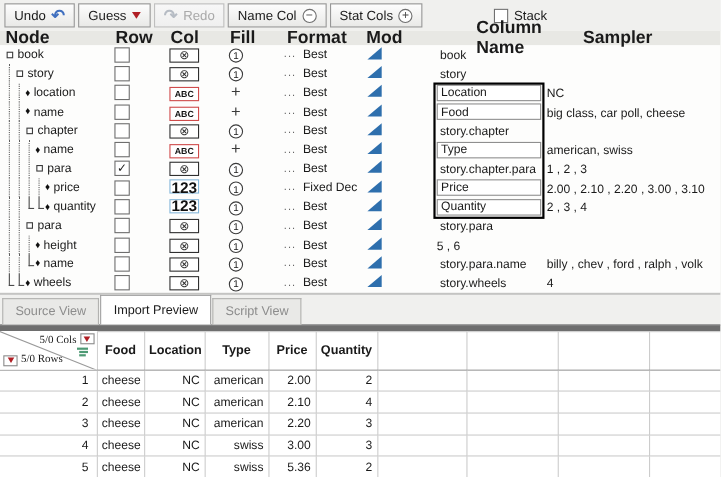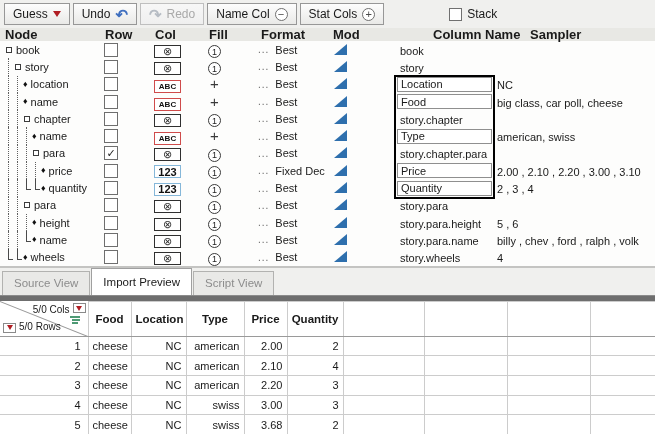--- a/index.html
+++ b/index.html
@@ -16,21 +16,21 @@
   .tri-red { width:0; height:0; border-left:4px solid transparent; border-right:4px solid transparent; border-top:6px solid #b01e24; }
   .undo-glyph { color:#3f6fbf; font-size:15px; font-weight:bold; line-height:1; }
   .redo-glyph { color:#b6bcc4; font-size:15px; font-weight:bold; line-height:1; }
   .circ { display:inline-flex; align-items:center; justify-content:center; width:13px; height:13px;
           border:1px solid #6f6f6f; border-radius:50%; font-size:11px; line-height:1; color:#4a4a4a; background:#fff; }
   .stack-wrap { display:inline-flex; align-items:center; gap:5px; margin-left:62px; font-size:12px; }
   .cb { width:13px; height:13px; border:1px solid #707070; background:#fff; }
 
   
   .treegrid { position:relative; width:655px; background:#fdfdfc; }
-  .ghead { display:flex; height:13px; background:#e8e8e4; font-size:13px; font-weight:bold; align-items:center; }
+  .ghead { display:flex; height:13px; background:#e8e8e4; font-size:16px; font-weight:bold; align-items:center; }
   .ghead > div { flex:none; }
   .trow { display:flex; height:17.3px; align-items:center; }
   .c-node{width:100px; display:flex; align-items:center; height:100%; padding-left:5px; overflow:hidden;}
   .c-row{width:40px;} .c-col{width:60px;} .c-fill{width:50px;}
   .c-fmt{width:80px; display:flex; align-items:center;}
   .c-mod{width:65px;} .c-name{width:100px;} .c-samp{width:160px; overflow:visible; white-space:nowrap;}
   .h-node{width:100px; padding-left:5px;} .h-row{width:40px; padding-left:5px;} .h-col{width:60px; padding-left:15px;}
   .h-fill{width:50px; padding-left:9px;} .h-fmt{width:80px; padding-left:11px;} .h-mod{width:65px; padding-left:3px;}
   .h-name{width:100px; padding-left:5px;margin-left:33px;} .h-samp{width:160px; padding-left:2px;}
 
@@ -42,21 +42,21 @@
   .glyph-di { font-size:9px; color:#111; flex:none; margin:0 3px 0 0; line-height:1; }
   .nodelabel { font-size:11px; white-space:nowrap; }
 
   .rowcb { width:14px; height:14px; border:1.6px solid #6e6e6e; background:#fff; margin-left:4px;
            display:flex; align-items:center; justify-content:center; font-size:11px; color:#222; line-height:1; }
 
   .ic { display:inline-flex; align-items:center; justify-content:center; width:27px; height:13px; background:#fff;
         font-weight:bold; margin-left:14px; }
   .ic-excl { border:1.7px solid #2f2f2f; color:#2f2f2f; font-size:11px; font-weight:normal; }
   .ic-abc  { border:1px solid #cf4b4b; color:#111; font-size:8px; }
-  .ic-num  { border:1px solid #85b7d9; color:#111; font-size:11px; }
+  .ic-num  { border:1px solid #85b7d9; color:#111; font-size:14px; }
 
   .fill-one { display:inline-flex; align-items:center; justify-content:center; width:13px; height:13px;
               border:1px solid #3a3a3a; border-radius:50%; font-size:9px; color:#222; background:#fff; margin-left:8px; }
   .fill-plus { font-size:15px; color:#3a3a3a; margin-left:10px; line-height:1; }
 
   .dots { font-size:10px; color:#666; margin-left:8px; letter-spacing:1px; }
   .fmt-label { font-size:11px; margin-left:6px; white-space:nowrap; }
 
   .mod-tri { display:inline-block; width:0; height:0; border-bottom:11px solid #2e6fad;
              border-left:13px solid transparent; margin-left:4px; }
@@ -78,21 +78,21 @@
   .splitter { height:6px; background:#6e6e6e; border-top:1px solid #8b8b8b; }
 
   
   .preview { height:133px; background:#fff; overflow:hidden; }
   table.pv { border-collapse:collapse; table-layout:fixed; width:655px; }
   table.pv col.c0{width:88px} table.pv col.c1{width:43px} table.pv col.c2{width:55px}
   table.pv col.c3{width:58px} table.pv col.c4{width:43px} table.pv col.c5{width:56px}
   table.pv col.c6{width:81px} table.pv col.c7{width:83px} table.pv col.c8{width:83px} table.pv col.c9{width:65px}
   table.pv th, table.pv td { border:1px solid #cccccc; font-size:11px; height:19.6px; padding:0 4px; overflow:hidden; white-space:nowrap;text-align:right; }
   table.pv th { font-size:11.5px; font-weight:bold; text-align:center; border-bottom:1px solid #9a9a9a; background:#fff; height:35px; }
-  table.pv .corner { position:relative; padding:0; border-left:none; border-top:none; }
+  table.pv .corner { position:relative; padding:0; border-left:none; border-top:none;font-family:Liberation Serif, serif; }
   table.pv tr td:first-child { border-left:none; }
   table.pv td.rownum { text-align:right; padding-right:7px; color:#1a1a1a; }
   td.al { text-align:left; } td.ar { text-align:right; }
   .diag { position:absolute; top:0; left:0; width:95px; border-top:1px solid #9a9a9a; transform:rotate(21.7deg); transform-origin:0 0; }
   .corner-lbl { position:absolute; font-size:10px; font-weight:normal; color:#1a1a1a; }
   .lbl-cols { top:3px; right:18px; } .lbl-rows { bottom:4px; left:19px;margin-top:36px; }
   .tribox { position:absolute; width:13px; height:10px; border:1px solid #8a8a8a; background:#fff;
             display:flex; align-items:center; justify-content:center; }
   .tribox .t { width:0; height:0; border-left:3.5px solid transparent; border-right:3.5px solid transparent; border-top:5px solid #b01e24; }
   .tb-cols { top:2px; right:2px; } .tb-rows { bottom:3px; left:3px; }
@@ -100,26 +100,26 @@
   .listicon div { height:2px; background:#4e9a74; margin-bottom:1px; }
   .listicon .l1{width:10px} .listicon .l2{width:8px; margin-left:2px} .listicon .l3{width:6px; margin-left:2px}
 </style>
 </head>
 <body>
 
 <div class="app">
 
   <div class="toolbar">
     <div class="tbtn">
+      <span>Undo</span>
+      <span class="undo-glyph">↶</span>
+    </div>
+    <div class="tbtn">
       <span>Guess</span>
       <span class="tri-red"></span>
-    </div>
-    <div class="tbtn">
-      <span>Undo</span>
-      <span class="undo-glyph">↶</span>
     </div>
     <div class="tbtn disabled">
       <span class="redo-glyph">↷</span>
       <span>Redo</span>
     </div>
     <div class="tbtn">
       <span>Name Col</span>
       <span class="circ">−</span>
     </div>
     <div class="tbtn">
@@ -280,20 +280,21 @@
             <div class="rowcb">✓</div>
           </div>
           <div class="c-col"><span class="ic ic-excl">⊗</span></div>
           <div class="c-fill"><span class="fill-one">1</span></div>
           <div class="c-fmt">
             <span class="dots">...</span>
             <span class="fmt-label">Best</span>
           </div>
           <div class="c-mod"><span class="mod-tri"></span></div>
           <div class="c-name"><span class="name-plain">story.chapter.para</span></div>
+          <div class="c-samp"><span class="samp-text">1 , 2 , 3</span></div>
         </div>
         <div class="trow">
           <div class="c-node">
             <span class="g bar"></span>
             <span class="g bar"></span>
             <span class="g bar"></span>
             <span class="g bar"></span>
             <span class="glyph-di">♦</span>
             <span class="nodelabel">price</span>
           </div>
@@ -367,21 +368,20 @@
           <div class="c-row">
             <div class="rowcb"></div>
           </div>
           <div class="c-col"><span class="ic ic-excl">⊗</span></div>
           <div class="c-fill"><span class="fill-one">1</span></div>
           <div class="c-fmt">
             <span class="dots">...</span>
             <span class="fmt-label">Best</span>
           </div>
           <div class="c-mod"><span class="mod-tri"></span></div>
-          <div class="c-name"><span class="name-plain">story.para.height</span></div>
           <div class="c-samp"><span class="samp-text">5 , 6</span></div>
         </div>
         <div class="trow">
           <div class="c-node">
             <span class="g bar"></span>
             <span class="g bar"></span>
             <span class="g end"></span>
             <span class="glyph-di">♦</span>
             <span class="nodelabel">name</span>
           </div>
@@ -520,21 +520,21 @@
             <td class="al"></td>
             <td class="al"></td>
             <td class="al"></td>
             <td class="al"></td>
           </tr>
           <tr>
             <td class="rownum">5</td>
             <td class="al">cheese</td>
             <td class="al">NC</td>
             <td class="al">swiss</td>
-            <td class="ar">3.68</td>
+            <td class="ar">5.36</td>
             <td class="ar">2</td>
             <td class="al"></td>
             <td class="al"></td>
             <td class="al"></td>
             <td class="al"></td>
           </tr>
         </tbody>
     </table>
   </div>
 

